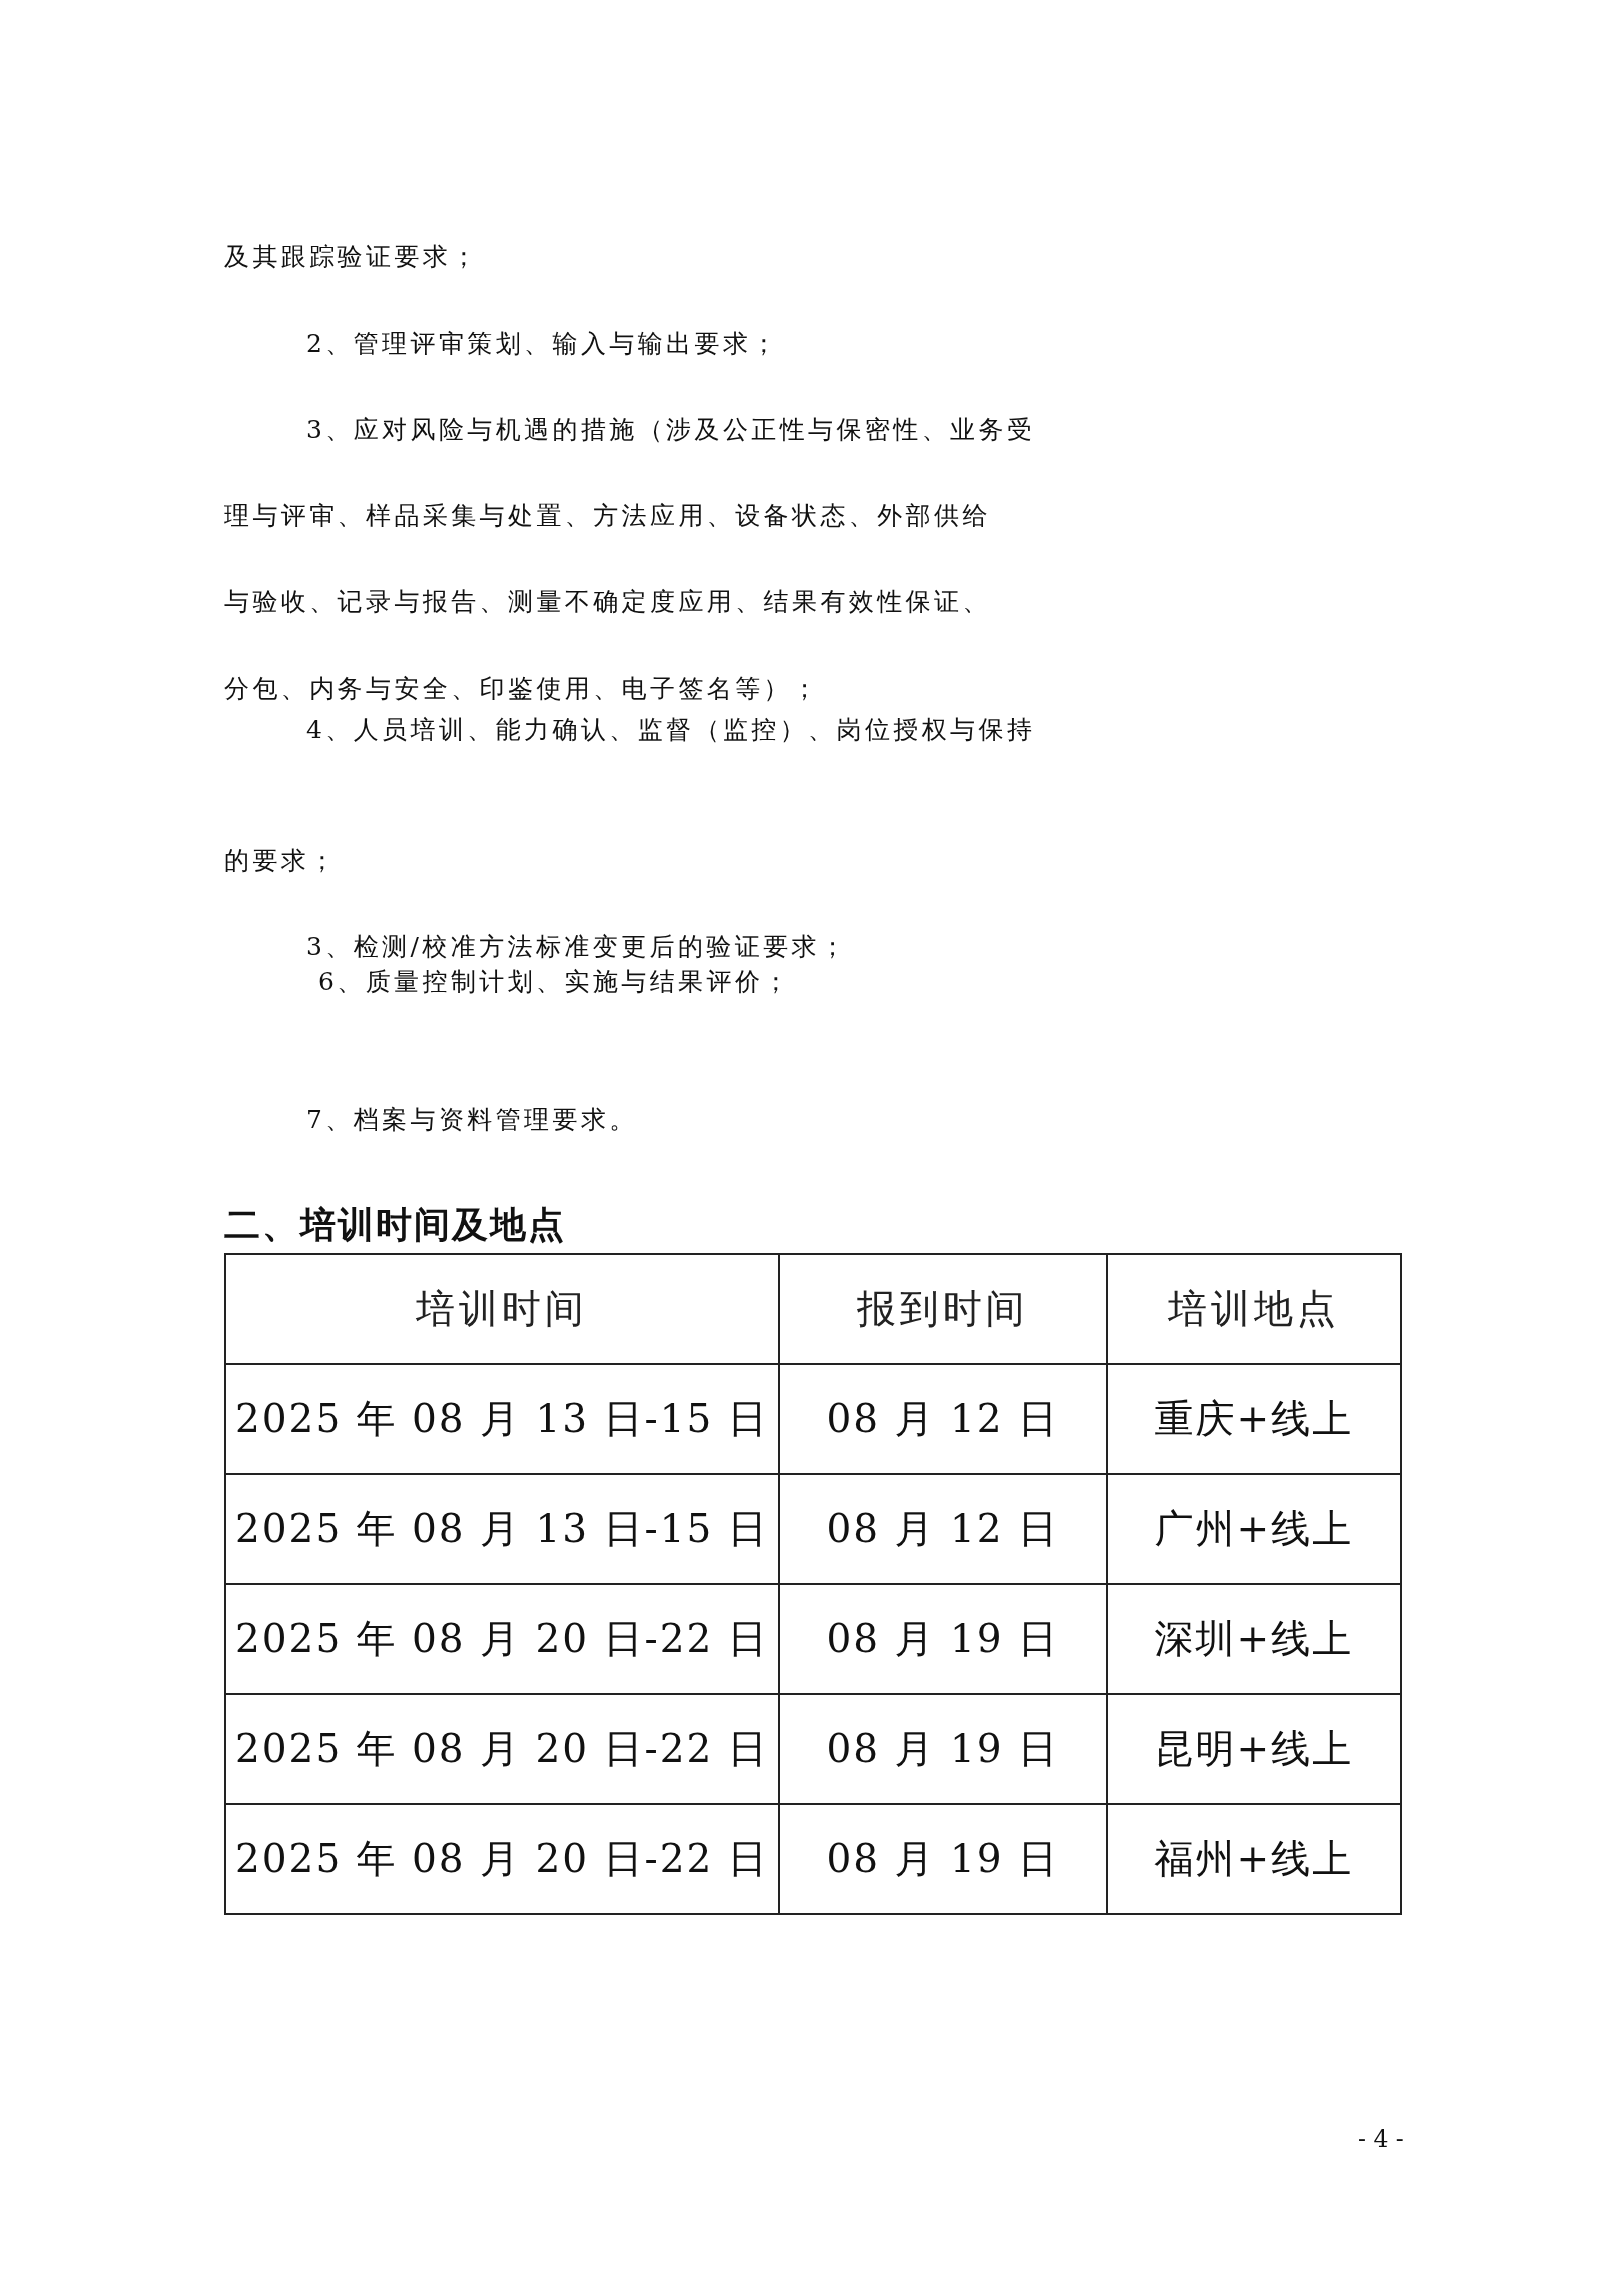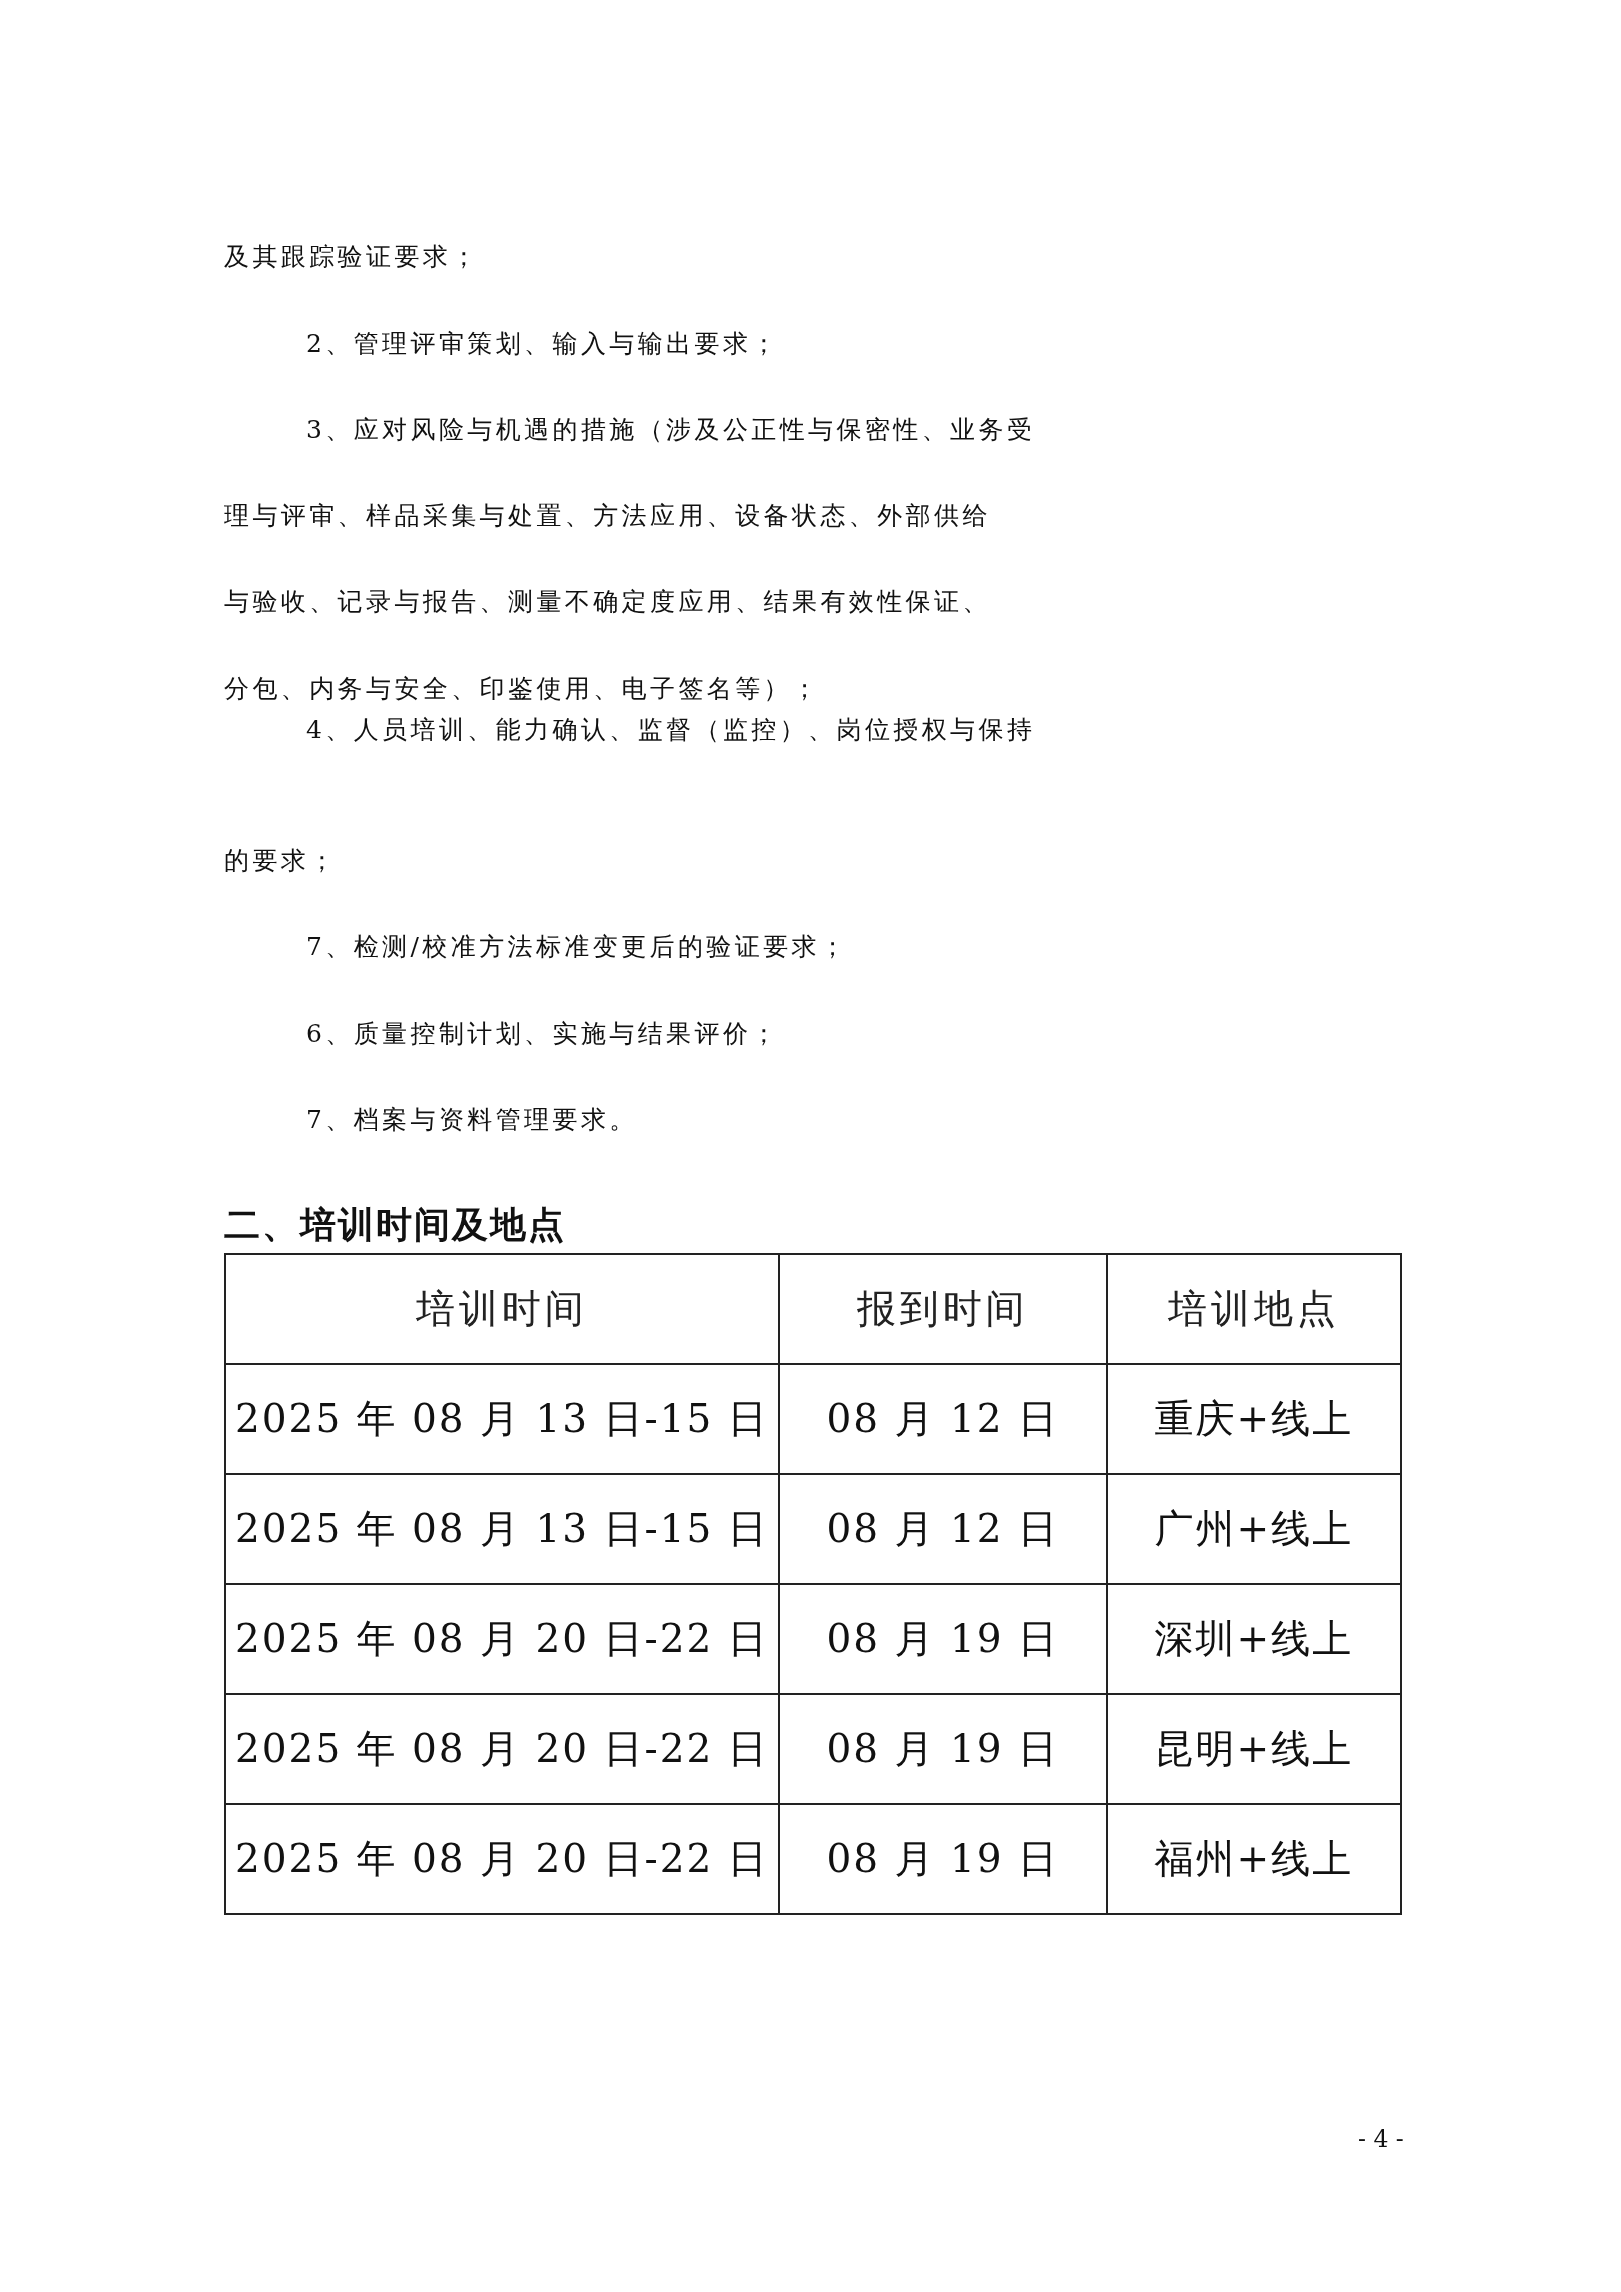--- a/index.html
+++ b/index.html
@@ -24,22 +24,22 @@
 
 <div>
   <div class="line" style="top:233px;">及其跟踪验证要求；</div>
   <div class="line indent" style="top:320px;">2、管理评审策划、输入与输出要求；</div>
   <div class="line indent" style="top:406px;">3、应对风险与机遇的措施（涉及公正性与保密性、业务受</div>
   <div class="line" style="top:492px;">理与评审、样品采集与处置、方法应用、设备状态、外部供给</div>
   <div class="line" style="top:578px;">与验收、记录与报告、测量不确定度应用、结果有效性保证、</div>
   <div class="line" style="top:665px;">分包、内务与安全、印鉴使用、电子签名等）；</div>
   <div class="line indent" style="top:706px;">4、人员培训、能力确认、监督（监控）、岗位授权与保持</div>
   <div class="line" style="top:837px;">的要求；</div>
-  <div class="line indent" style="top:923px;">7、检测/校准方法标准变更后的验证要求；</div>
-  <div class="line indent" style="top:1010px;">6、质量控制计划、实施与结果评价；</div>
+  <div class="line indent" style="top:923px;">3、检测/校准方法标准变更后的验证要求；</div>
+  <div class="line indent" style="top:958px;margin-left:12px;">6、质量控制计划、实施与结果评价；</div>
   <div class="line indent" style="top:1096px;">7、档案与资料管理要求。</div>
 
   <div class="heading">二、培训时间及地点</div>
 
   <table class="sched">
     <tbody>
         <tr>
       <th class="c1">培训时间</th>
       <th class="c2">报到时间</th>
       <th class="c3">培训地点</th>

